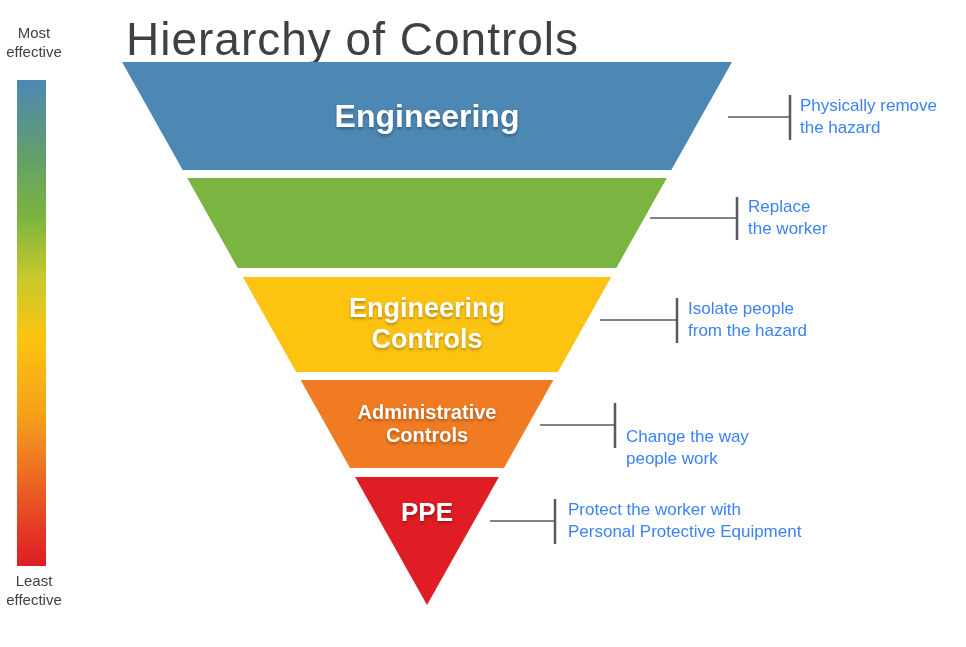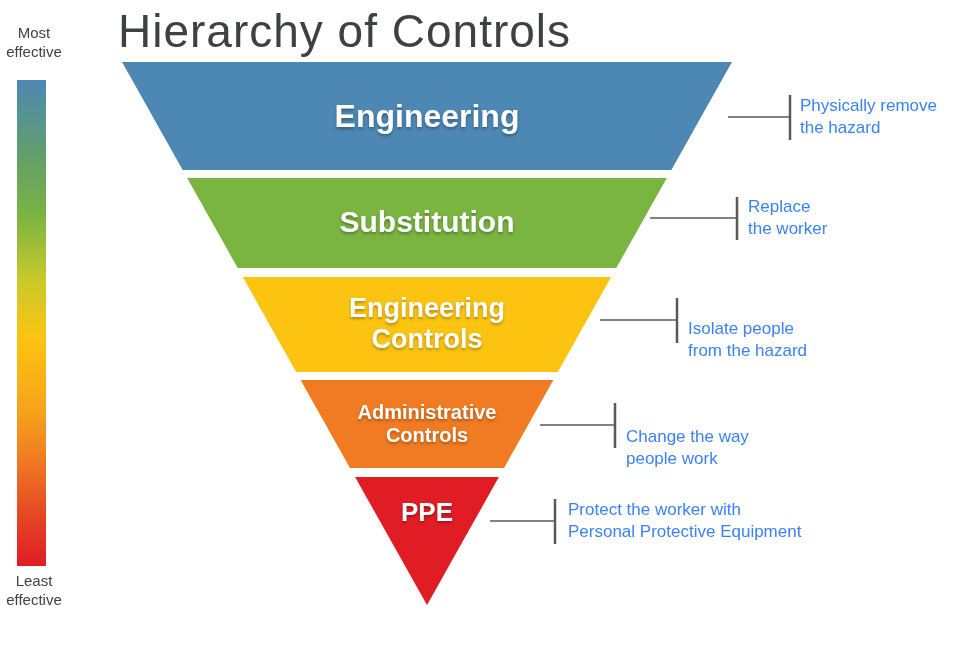--- a/index.html
+++ b/index.html
@@ -12,21 +12,21 @@
     position: relative;
     width: 966px;
     height: 647px;
     background: #ffffff;
     overflow: hidden;
   }
   .title {
     position: absolute;
     left: 118px;
     top: 4px;
-    margin: 0;
+    margin: 8px;
     font-size: 46px;
     font-weight: 400;
     color: #3f4042;
     letter-spacing: 1px;
     white-space: nowrap;
   }
   .scale-label {
     position: absolute;
     width: 72px;
     text-align: center;
@@ -79,21 +79,21 @@
   .annotation {
     position: absolute;
     transform: translateY(-50%);
     font-size: 17px;
     line-height: 1.3;
     color: #3b82f6;
     white-space: pre-line;
   }
   .annotation.a1 { left: 800px; top: 117px; }
   .annotation.a2 { left: 748px; top: 218px; }
-  .annotation.a3 { left: 688px; top: 340px; }
+  .annotation.a3 { left: 688px; top: 320px; }
   .annotation.a4 { left: 626px; top: 440px; margin-top: 8px; }
   .annotation.a5 { left: 568px; top: 521px; }
 </style>
 </head>
 <body>
 
 <div class="canvas">
 
   <h1 class="title">Hierarchy of Controls</h1>
 
@@ -121,21 +121,20 @@
     <g stroke="#58595b" stroke-width="2.5">
       <line x1="790" y1="95" x2="790" y2="140"></line>
       <line x1="737" y1="197" x2="737" y2="240"></line>
       <line x1="677" y1="298" x2="677" y2="343"></line>
       <line x1="615" y1="403" x2="615" y2="448"></line>
       <line x1="555" y1="499" x2="555" y2="544"></line>
     </g>
   </svg>
 
   <div class="level-label l1">Engineering</div>
-  <div class="level-label l2">Substitution</div>
   <div class="level-label l3">Engineering
 Controls</div>
   <div class="level-label l4">Administrative
 Controls</div>
   <div class="level-label l5">PPE</div>
 
   <div class="annotation a1">Physically remove
 the hazard</div>
   <div class="annotation a2">Replace
 the worker</div>

